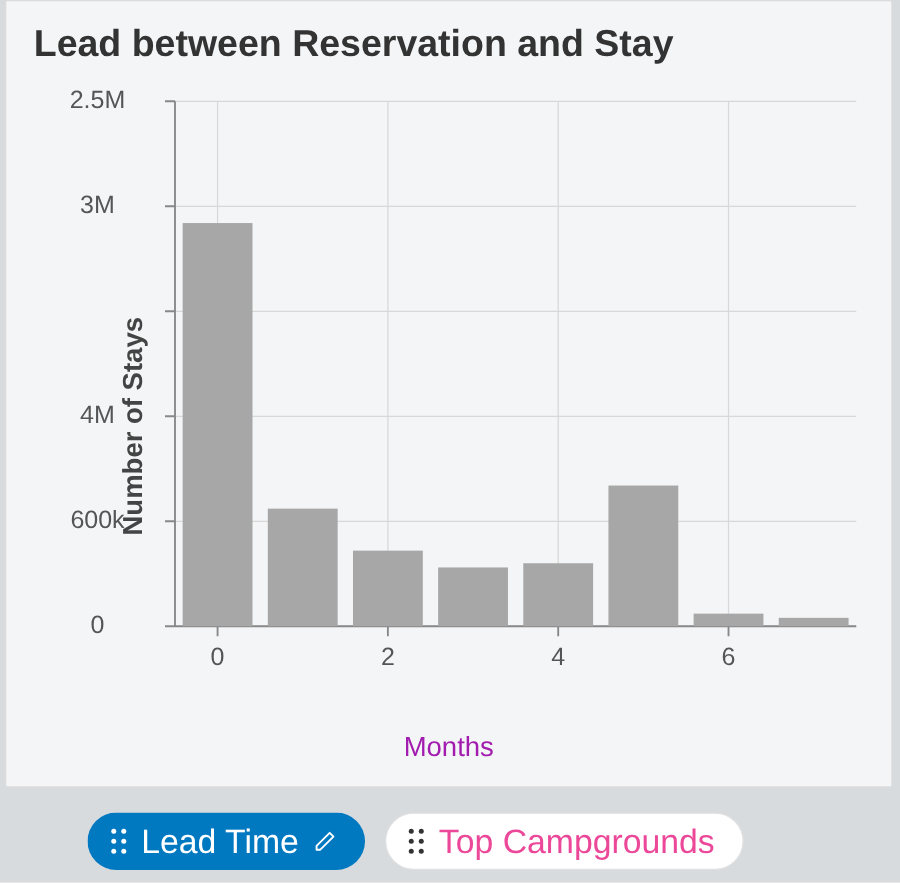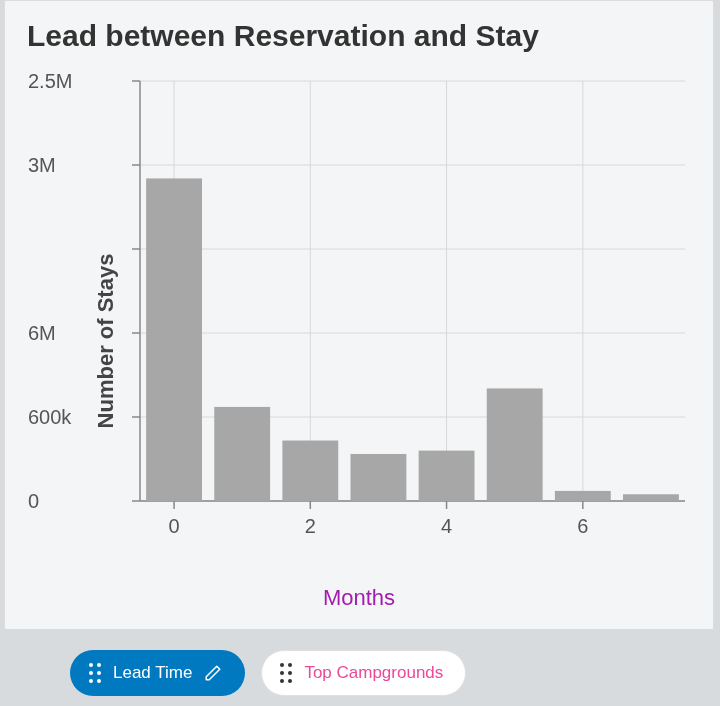--- a/index.html
+++ b/index.html
@@ -57,21 +57,21 @@
     font-size: 22px;
     font-weight: 400;
     color: #a21caf;
   }
   .ytick-label {
     position: absolute;
     right: 0;
     transform: translateY(-50%);
     font-size: 20px;
     color: #555;
-    text-align: left;
+    text-align: center;
     width: 100px;
   }
   .xtick-label {
     position: absolute;
     top: 0;
     transform: translateX(-50%);
     font-size: 20px;
     color: #555;
     text-align: center;
   }
@@ -86,21 +86,21 @@
     gap: 16px;
     padding-left: 70px;
   }
   .tab-pill {
     height: 46px;
     border-radius: 23px;
     display: flex;
     align-items: center;
     gap: 12px;
     padding: 0 22px 0 18px;
-    font-size: 17px;
+    font-size: 27px;
     cursor: pointer;
     border: 1px solid transparent;
   }
   .tab-active {
     background: #0079c1;
     color: #fff;
   }
   .tab-inactive {
     background: #fff;
     color: #ec4899;
@@ -162,21 +162,21 @@
         <rect x="209.25625" y="345.92" width="55.8625" height="94.08" fill="#a7a7a7"></rect>
         <rect x="277.38125" y="379.52" width="55.8625" height="60.48" fill="#a7a7a7"></rect>
         <rect x="345.50625" y="392.96" width="55.8625" height="47.04" fill="#a7a7a7"></rect>
         <rect x="413.63125" y="389.6" width="55.8625" height="50.4" fill="#a7a7a7"></rect>
         <rect x="481.75625" y="327.44" width="55.8625" height="112.56" fill="#a7a7a7"></rect>
         <rect x="549.88125" y="429.92" width="55.8625" height="10.08" fill="#a7a7a7"></rect>
         <rect x="618.00625" y="433.28" width="55.8625" height="6.72" fill="#a7a7a7"></rect>
       </svg>
   <div class="ytick-label" style="top: 440px; left: 23px;">0</div>
       <div class="ytick-label" style="top: 356px; left: 23px;">600k</div>
-      <div class="ytick-label" style="top: 272px; left: 23px;">6M</div>
+      <div class="ytick-label" style="top: 272px; left: 23px;">4M</div>
       <div class="ytick-label" style="top: 104px; left: 23px;">3M</div>
       <div class="ytick-label" style="top: 20px; left: 23px;">2.5M</div>
       <div class="xtick-label" style="top: 454px; left: 169.062px;">0</div>
       <div class="xtick-label" style="top: 454px; left: 305.312px;">2</div>
       <div class="xtick-label" style="top: 454px; left: 441.562px;">4</div>
       <div class="xtick-label" style="top: 454px; left: 577.812px;">6</div>
     </div>
 </div>
 
 <div class="tabs">

